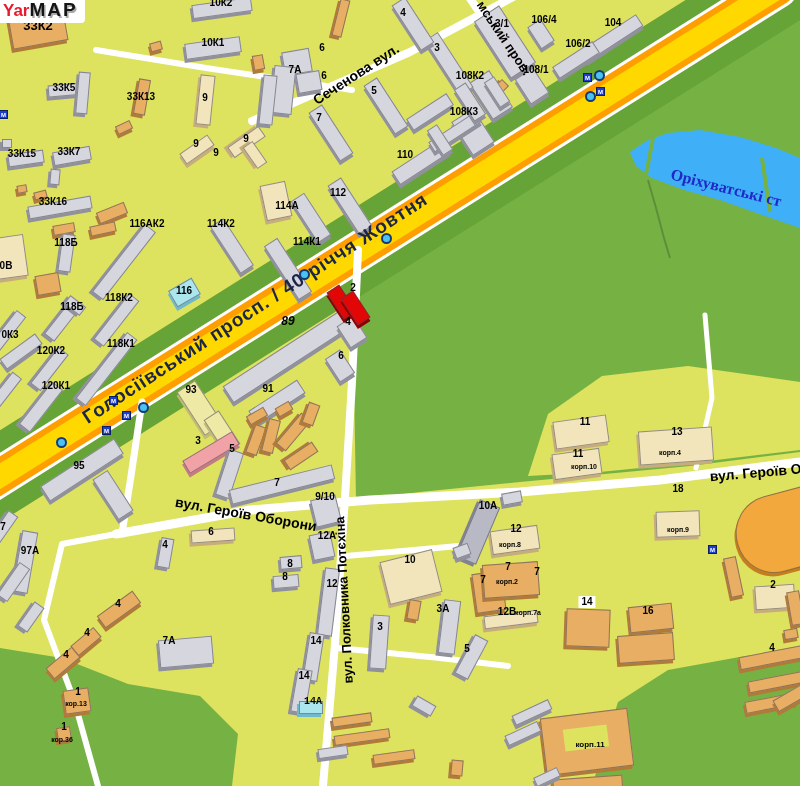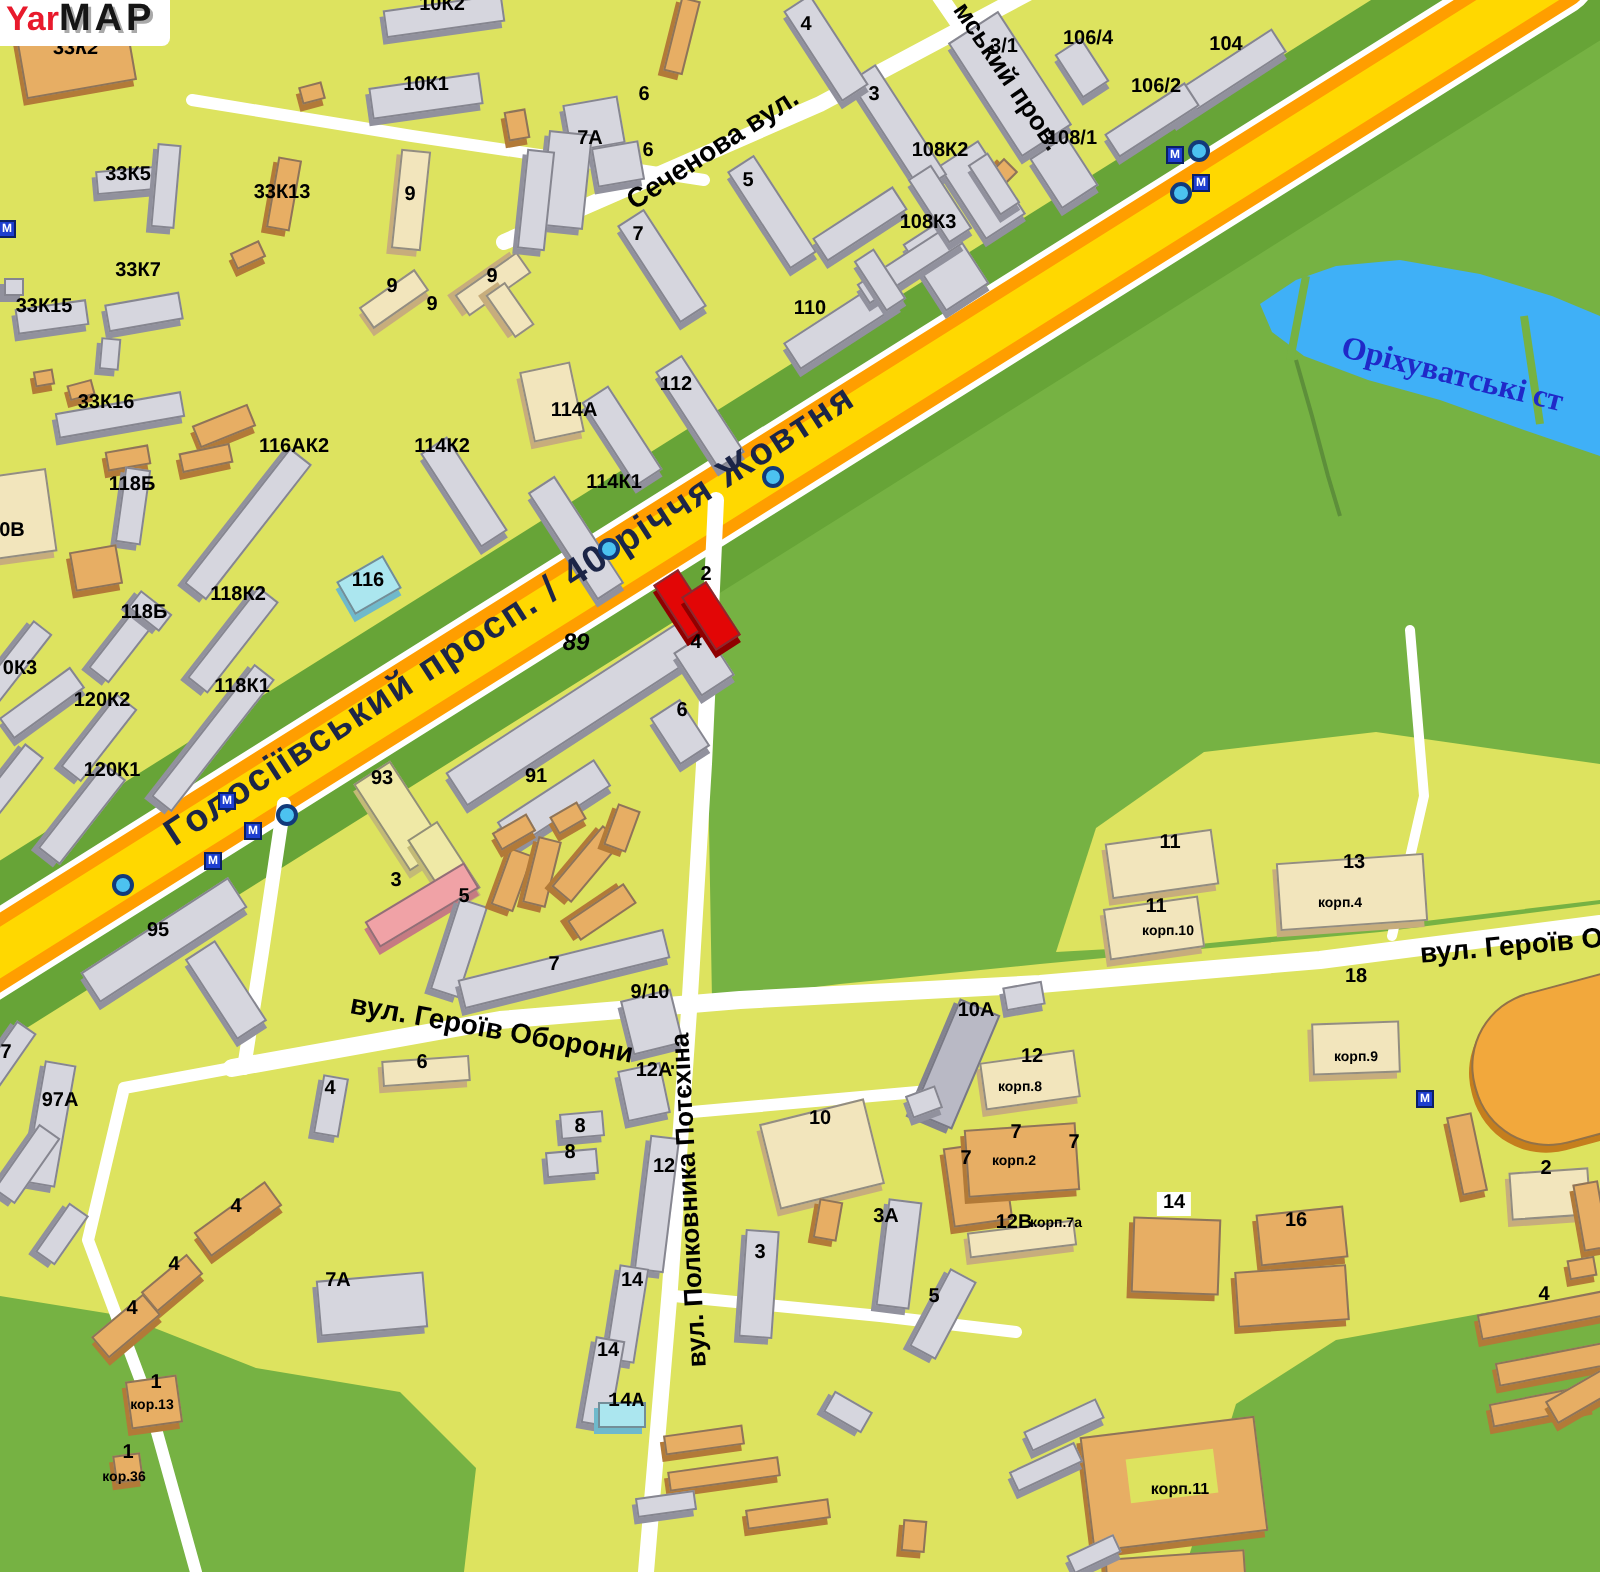--- a/index.html
+++ b/index.html
@@ -201,31 +201,31 @@
       <div class="b" style="left: 347.5px; top: 292px; width: 15px; height: 32px; transform: rotate(-33deg); background: rgb(226, 6, 6); box-shadow: rgb(143, 0, 0) -2px 3px 0px;"></div>
     </div>
   <div class="layer" id="labels-layer">
       <div class="lbl" style="left: 356px; top: 74px; font-size: 14px; transform: translate(-50%, -50%) rotate(-33deg);">Сеченова вул.</div>
       <div class="lbl" style="left: 255px; top: 308px; font-size: 19px; color: rgb(28, 37, 71); letter-spacing: 1px; transform: translate(-50%, -50%) rotate(-33deg);">Голосіївський просп. / 40-річчя Жовтня</div>
       <div class="lbl" style="left: 504px; top: 38px; font-size: 13px; transform: translate(-50%, -50%) rotate(56deg);">мський пров.</div>
       <div class="lbl" style="left: 246px; top: 514px; font-size: 14px; transform: translate(-50%, -50%) rotate(10deg);">вул. Героїв Оборони</div>
       <div class="lbl" style="left: 760px; top: 472px; font-size: 14px; transform: translate(-50%, -50%) rotate(-5deg);">вул. Героїв Об</div>
       <div class="lbl" style="left: 344px; top: 600px; font-size: 13px; transform: translate(-50%, -50%) rotate(-93deg);">вул. Полковника Потєхіна</div>
       <div class="lbl" style="left: 726px; top: 188px; font-size: 16px; color: rgb(32, 41, 200); font-family: &quot;Liberation Serif&quot;, serif; transform: translate(-50%, -50%) rotate(14deg);">Оріхуватські ст</div>
-      <div class="lbl" style="left: 38px; top: 25px; font-size: 10px; font-style: italic;">33К2</div>
+      <div class="lbl" style="left: 38px; top: 25px; font-size: 13px;">33К2</div>
       <div class="lbl" style="left: 64px; top: 88px; font-size: 10px;">33К5</div>
       <div class="lbl" style="left: 141px; top: 97px; font-size: 10px;">33К13</div>
       <div class="lbl" style="left: 221px; top: 3px; font-size: 10px;">10К2</div>
       <div class="lbl" style="left: 213px; top: 43px; font-size: 10px; text-align: center;">10К1</div>
       <div class="lbl" style="left: 205px; top: 98px; font-size: 10px;">9</div>
       <div class="lbl" style="left: 196px; top: 144px; font-size: 10px;">9</div>
       <div class="lbl" style="left: 216px; top: 153px; font-size: 10px;">9</div>
       <div class="lbl" style="left: 246px; top: 139px; font-size: 10px;">9</div>
       <div class="lbl" style="left: 22px; top: 154px; font-size: 10px;">33К15</div>
-      <div class="lbl" style="left: 69px; top: 136px; font-size: 10px; text-align: center;">33К7</div>
+      <div class="lbl" style="left: 69px; top: 152px; font-size: 10px; text-align: center;">33К7</div>
       <div class="lbl" style="left: 53px; top: 202px; font-size: 10px;">33К16</div>
       <div class="lbl" style="left: 66px; top: 243px; font-size: 10px;">118Б</div>
       <div class="lbl" style="left: 147px; top: 224px; font-size: 10px;">116АК2</div>
       <div class="lbl" style="left: 6px; top: 266px; font-size: 10px;">0В</div>
       <div class="lbl" style="left: 119px; top: 298px; font-size: 10px;">118К2</div>
       <div class="lbl" style="left: 72px; top: 307px; font-size: 10px;">118Б</div>
       <div class="lbl" style="left: 184px; top: 291px; font-size: 10px;">116</div>
       <div class="lbl" style="left: 10px; top: 335px; font-size: 10px;">0К3</div>
       <div class="lbl" style="left: 121px; top: 344px; font-size: 10px;">118К1</div>
       <div class="lbl" style="left: 51px; top: 351px; font-size: 10px;">120К2</div>

